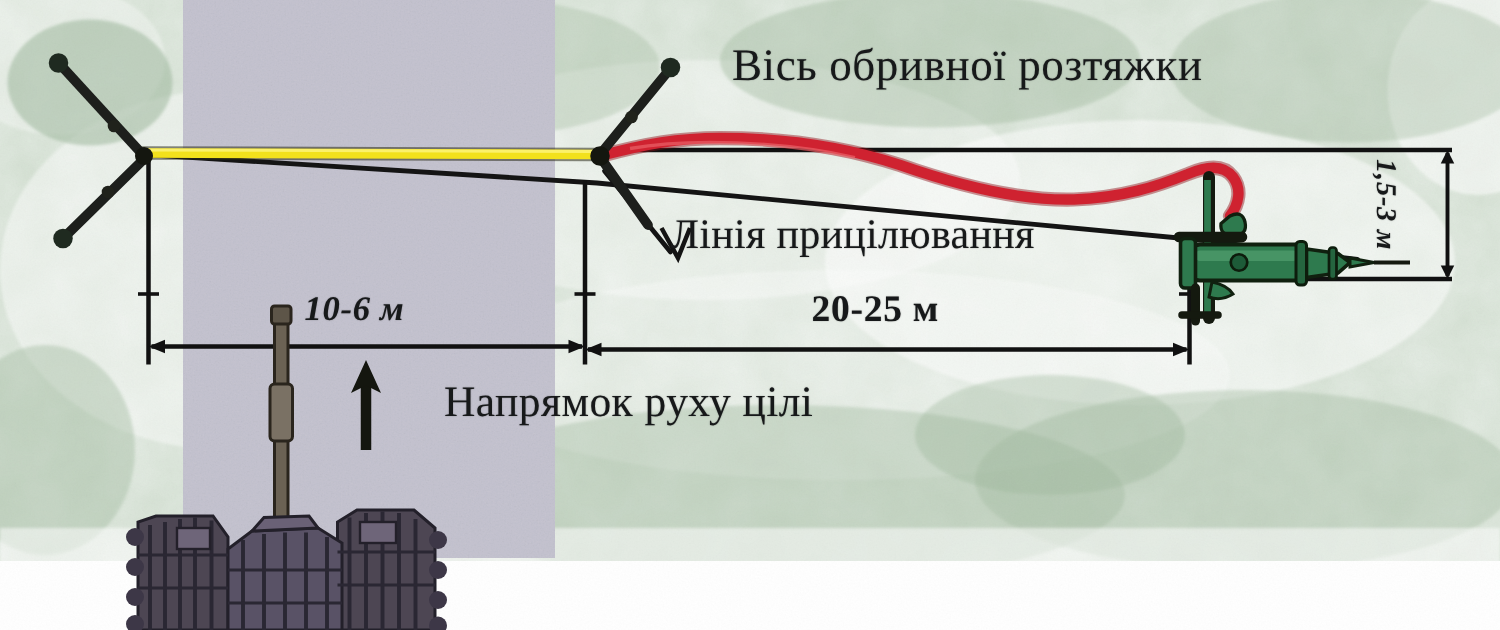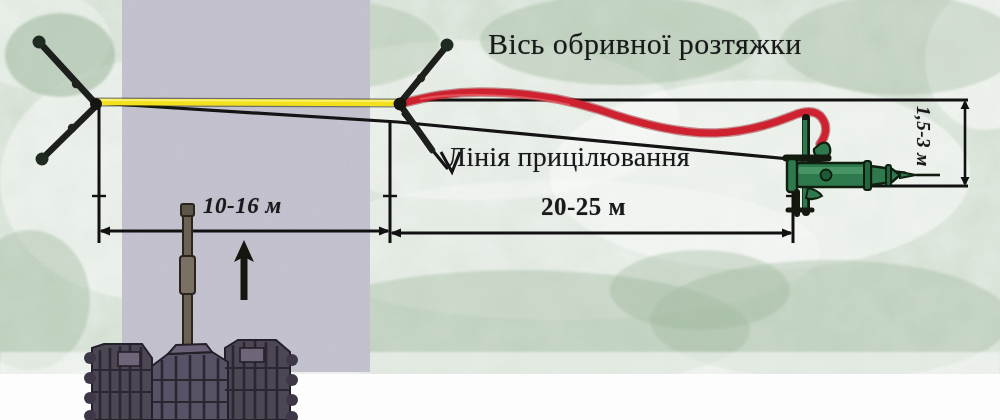--- a/index.html
+++ b/index.html
@@ -325,20 +325,21 @@
       <path d="M 168 354 L 212 352 L 206 344 L 176 345 z" fill="#6a6176" stroke="#23202a" stroke-width="2"></path>
       <rect x="118" y="352" width="22" height="14" fill="#6e6579" stroke="#23202a" stroke-width="1.6"></rect>
       <rect x="240" y="348" width="24" height="14" fill="#6e6579" stroke="#23202a" stroke-width="1.6"></rect>
     </g>
   </svg>
 
   <div class="label" id="lbl-axis">Вісь обривної розтяжки</div>
 
   <div class="label" id="lbl-aim">Лінія прицілювання</div>
 
-
-  <div class="label" id="lbl-d1">10-16 м</div>
+  <div class="label" id="lbl-dir">Напрямок руху цілі</div>
+
+  <div class="label" id="lbl-d1">10-6 м</div>
 
   <div class="label" id="lbl-d2">20-25 м</div>
 
   <div class="label" id="lbl-h">1,5-3 м</div>
 
 </div>
 
 </body></html>

